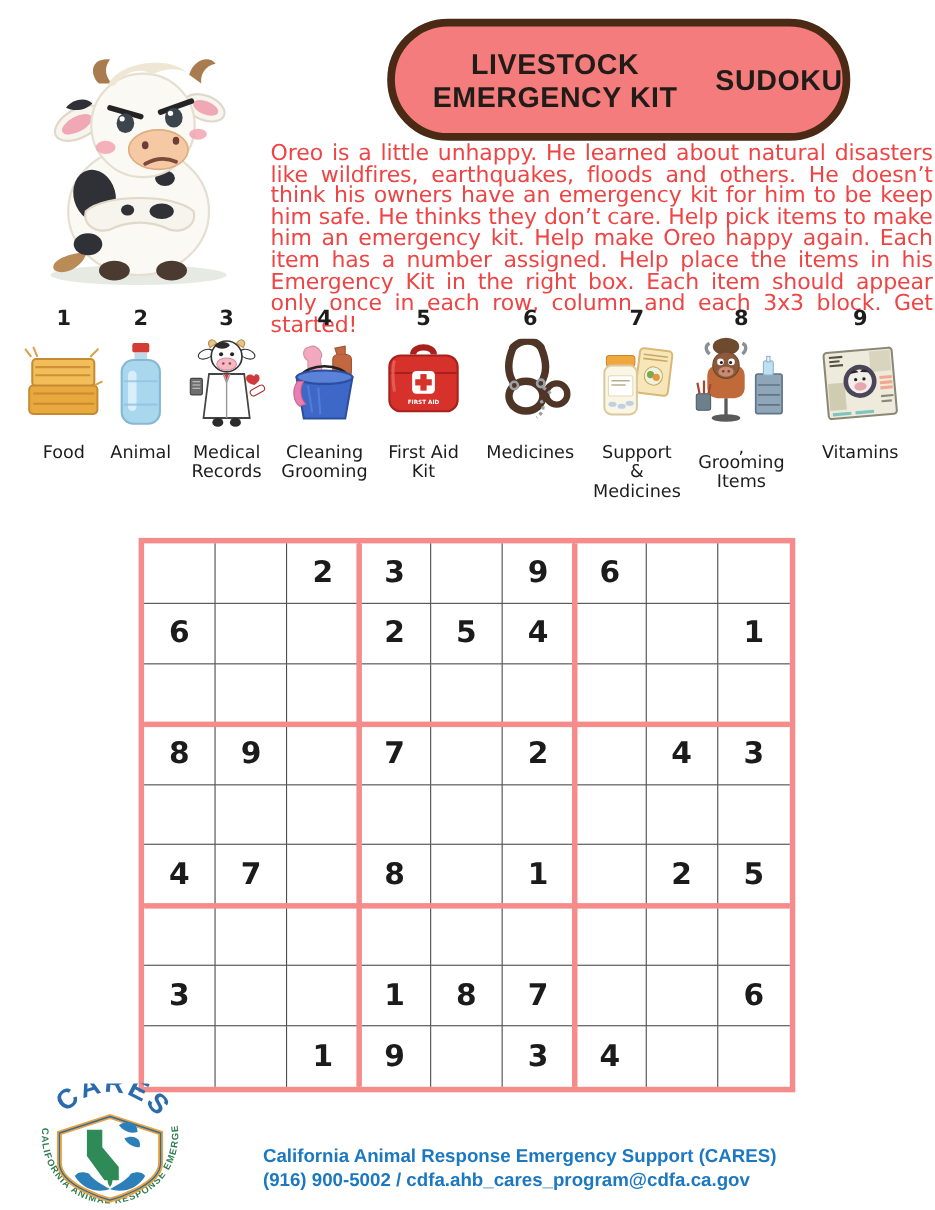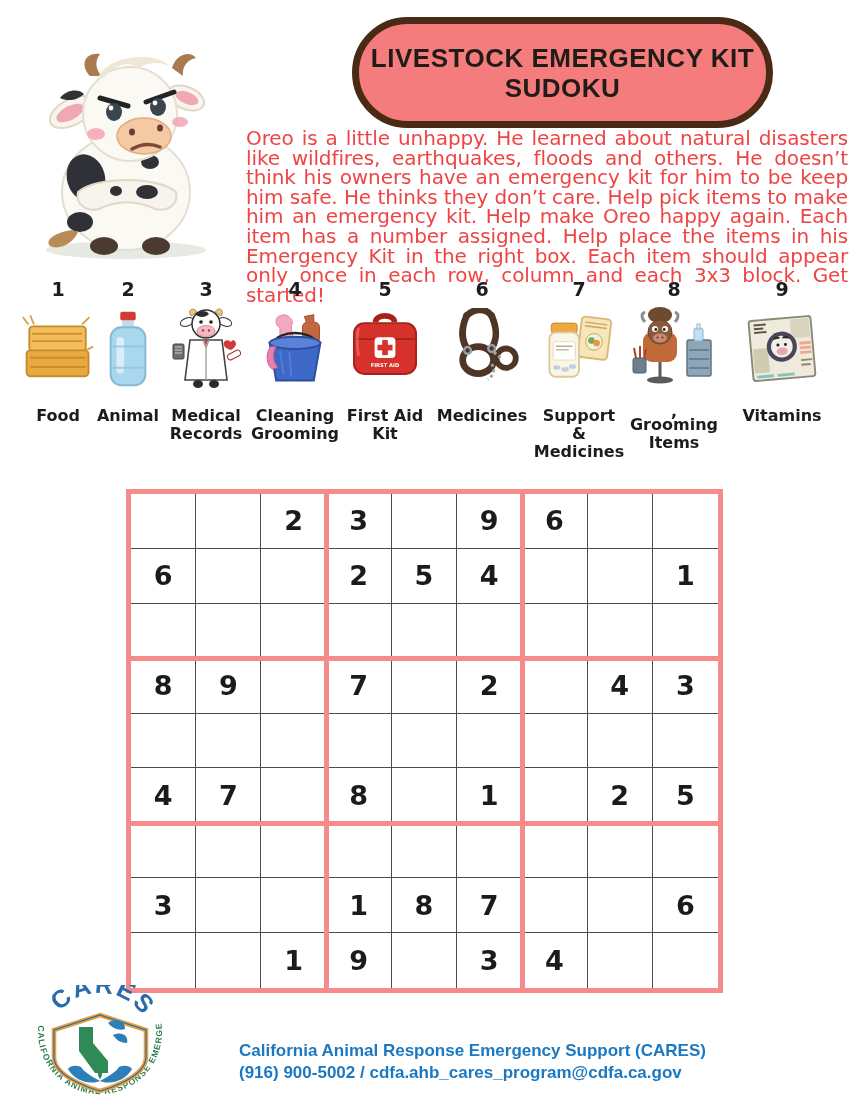--- a/index.html
+++ b/index.html
@@ -6,38 +6,38 @@
   html,body { background:#fff; }
   .page {
     position:relative; width:850px; height:1100px; background:#ffffff;
     font-family:"DejaVu Sans", sans-serif; overflow:hidden;
   }
   
   .cow-art { position:absolute; left:26px; top:46px; width:200px; height:218px; }
   .title-banner {
     position:absolute; left:352px; top:17px; width:421px; height:111px;
     background:var(--banner-bg,#F47C7C); border:7px solid var(--banner-border,#4B2A15);
-    border-radius:56px; display:flex; flex-direction:column; align-items:center; justify-content:center;
+    border-radius:56px; display:flex; align-items:center; justify-content:center;
     text-align:center;
   }
   .title-line {
     font-family:"Liberation Sans", sans-serif; font-weight:700; font-size:26px;
     color:#211c18; letter-spacing:.5px; line-height:30px;
   }
   .intro {
     position:absolute; left:246px; top:129px; width:602px;
     font-size:20px; line-height:19.6px; color:#ef4444; text-align:justify;
     letter-spacing:-0.1px;
   }
   
   .items-band { position:absolute; left:0; top:278px; width:850px; height:205px; }
   .kit-item { position:absolute; text-align:center; }
   .item-num { font-weight:700; font-size:19px; color:#1d1d1d; height:24px; }
   .item-icon { height:94px; display:flex; align-items:center; justify-content:center; }
-  .item-label { margin-top:11px; font-size:16px; font-weight:700; color:#1c1c1c; line-height:18px; }
+  .item-label { margin-top:6px; font-size:16px; font-weight:400; color:#1c1c1c; line-height:18px; }
   .mark-line { height:9px; line-height:9px; }
   
   .sudoku {
     position:absolute; left:126px; top:489px; width:597px; height:504px;
     border:5px solid var(--grid-pink,#F58B8B); background:#fff;
   }
   .sudoku-cells { position:absolute; inset:0; display:grid;
     grid-template-columns:repeat(9,1fr); grid-template-rows:repeat(9,1fr); }
   .cell {
     border-right:1px solid #4c4c4c; border-bottom:1px solid #4c4c4c;

